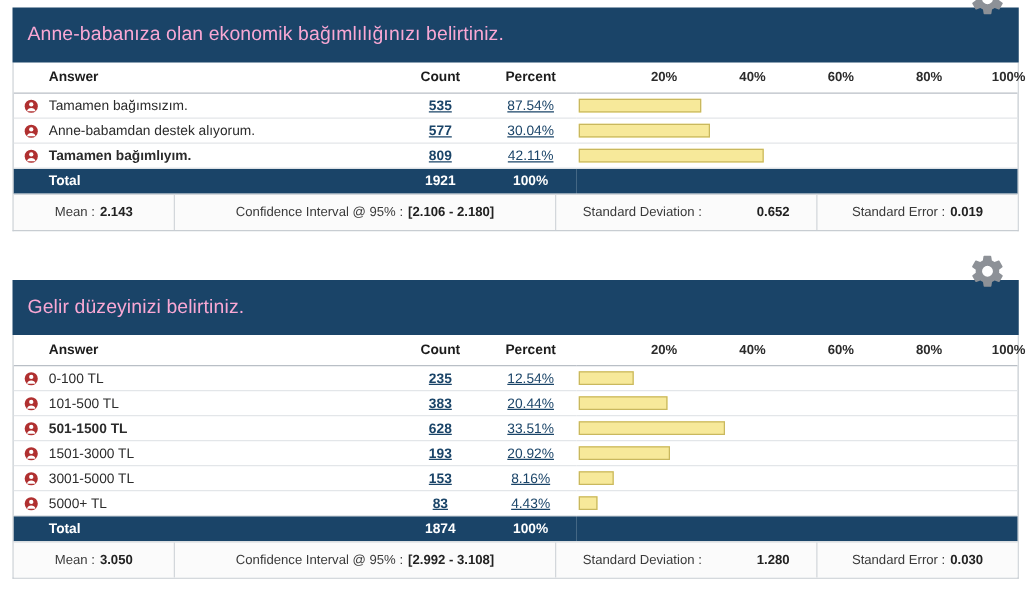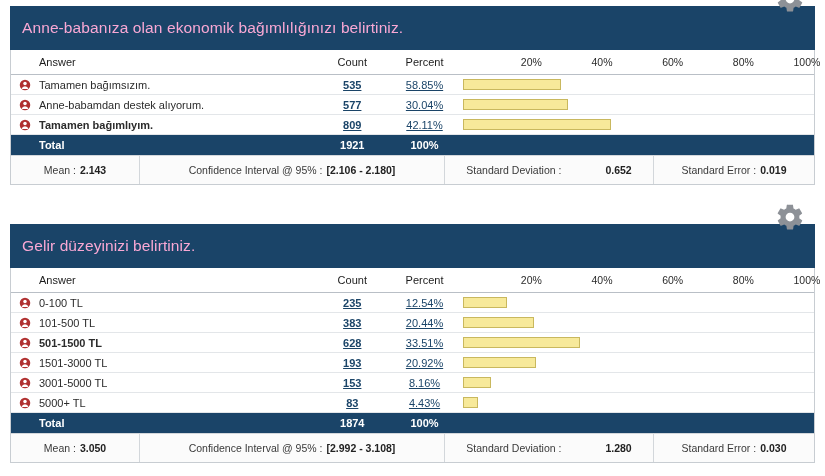--- a/index.html
+++ b/index.html
@@ -66,21 +66,21 @@
     table-layout: fixed;
   }
   table.results th, table.results td {
     font-size: 11px;
     padding: 0;
     vertical-align: middle;
   }
   .hdr-row th {
     border-bottom: 1px solid #b9bfc6;
     height: 24px;
-    font-weight: normal;
+    font-weight: bold;
     color: #1c1c1c;
     font-size: 11.5px;
     background: #ffffff;
   }
   .hdr-answer { text-align: left; padding-left: 28px !important; }
   .hdr-count { text-align: center; }
   .hdr-percent { text-align: center; }
   .hdr-chart { text-align: left; padding: 0 !important; }
 
   .axis {
@@ -222,21 +222,21 @@
         <tr class="data-row">
           <td class="cell-answer">
             <svg class="row-icon" viewBox="0 0 16 16">
               <circle cx="8" cy="8" r="7" fill="#b03030"></circle>
               <circle cx="8" cy="6" r="2.3" fill="#ffffff"></circle>
               <path d="M3.4 13.2a4.8 4.8 0 0 1 9.2 0z" fill="#ffffff"></path>
             </svg>
             <span>Tamamen bağımsızım.</span>
           </td>
           <td class="cell-count"><u>535</u></td>
-          <td class="cell-percent"><u>58.85%</u></td>
+          <td class="cell-percent"><u>87.54%</u></td>
           <td class="cell-bar">
             <div class="bar-holder">
                   <span class="bar" style="width:27.85%"></span>
                 </div>
           </td>
         </tr>
 
         <tr class="data-row">
           <td class="cell-answer">
             <svg class="row-icon" viewBox="0 0 16 16">

